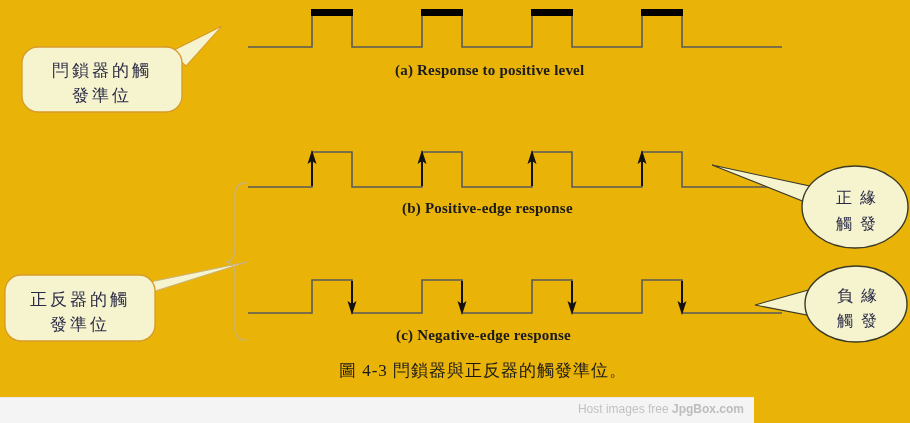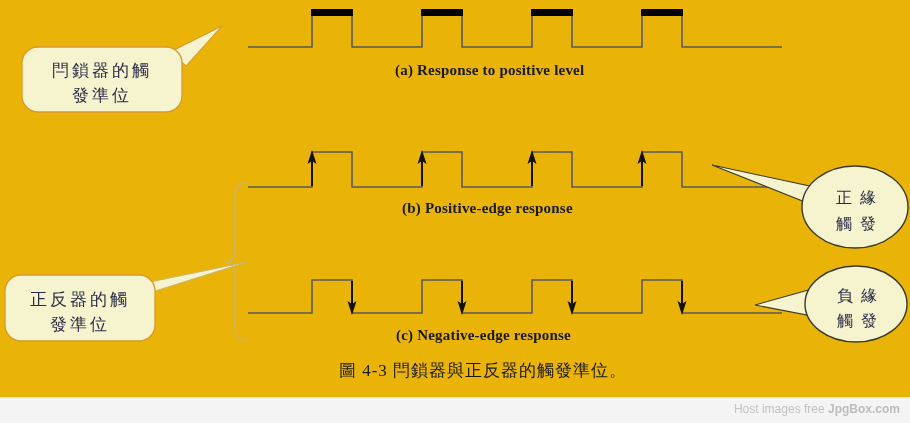--- a/index.html
+++ b/index.html
@@ -47,21 +47,21 @@
   .callout-text-sm {
     font-family: "Liberation Serif", "DejaVu Serif", serif;
     font-size: 16px;
     fill: #2b2b45;
     letter-spacing: 2px;
   }
   #footer-bar {
     position: absolute;
     left: 0;
     top: 397px;
-    width: 910px;
+    width: 754px;
     height: 26px;
     background: #f4f4f4;
     border-top: 1px solid #ebebeb;
   }
   #footer-text {
     position: absolute;
     right: 10px;
     top: 4px;
     font-family: "Liberation Sans", "DejaVu Sans", sans-serif;
     font-size: 12px;

